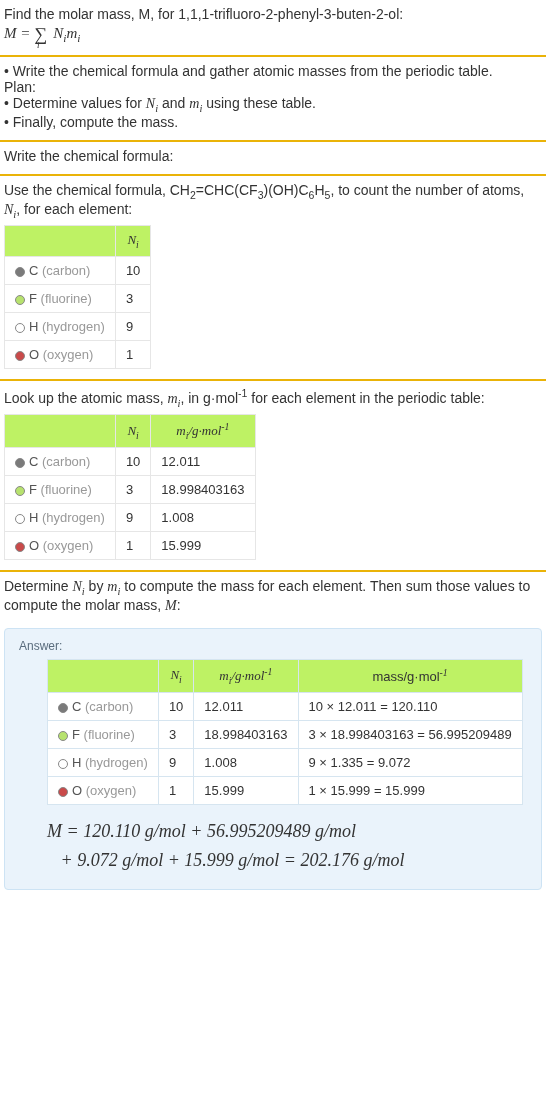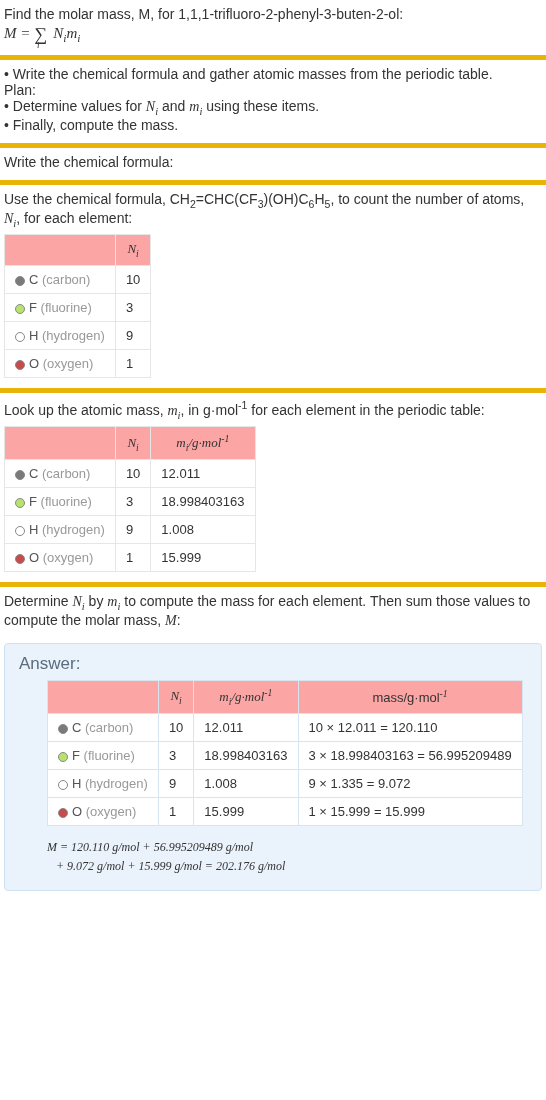--- a/index.html
+++ b/index.html
@@ -7,21 +7,21 @@
     margin: 0;
     padding: 0;
     font-family: Arial, Helvetica, sans-serif;
     font-size: 14px;
     color: #333;
     background: #fff;
     width: 546px;
   }
   .section {
     padding: 6px 4px 10px 4px;
-    border-bottom: 5px solid #eab308;
+    border-bottom: 2px solid #eab308;
   }
   .section.no-border { border-bottom: none; }
   .formula-line {
     font-style: italic;
     font-family: Georgia, serif;
     font-size: 15px;
     margin-top: 2px;
   }
   .sigma {
     font-size: 18px;
@@ -47,48 +47,48 @@
     border: 1px solid #e6e6e6;
     padding: 6px 10px;
     text-align: left;
     font-size: 13px;
   }
   th {
     font-weight: normal;
     font-style: italic;
     font-family: Georgia, serif;
     text-align: center;
-    background: #fca5a5;
+    background: #bef264;
   }
   td.num { text-align: left; }
   .swatch {
     display: inline-block;
     width: 10px;
     height: 10px;
     border-radius: 50%;
     border: 1px solid #888;
     margin-right: 4px;
     vertical-align: middle;
   }
   .el-label { color: #999; }
   .el-sym { color: #555; }
   .answer-box {
     background: #eaf3fb;
     border: 1px solid #cde3f4;
     border-radius: 4px;
     padding: 10px 14px 14px 14px;
     margin: 4px;
   }
-  .answer-title { color: #5a6c7d; font-size: 17px; margin-bottom: 6px; }
+  .answer-title { color: #5a6c7d; font-size: 12px; margin-bottom: 6px; }
   .answer-box table { background: #fff; }
   .answer-box th, .answer-box td { border: 1px solid #d6e5f0; }
   .answer-result {
     font-style: italic;
     font-family: Georgia, serif;
-    font-size: 12px;
+    font-size: 18px;
     margin-top: 12px;
     padding-left: 28px;
     line-height: 1.6;
   }
   .chem { font-family: Arial, sans-serif; }
 </style>
 </head>
 <body>
 
 <div class="section">
@@ -97,21 +97,21 @@
   </div>
   <div class="formula-line">
     M = <span class="sigma">∑</span><span class="sigma-sub">i</span> N<sub>i</sub>m<sub>i</sub>
   </div>
 </div>
 
 <div class="section">
   <div>• Write the chemical formula and gather atomic masses from the periodic table.</div>
   <div>Plan:</div>
   <div>
-    <span>• Determine values for </span><span class="ital">N<sub>i</sub></span><span> and </span><span class="ital">m<sub>i</sub></span><span> using these items.</span>
+    <span>• Determine values for </span><span class="ital">N<sub>i</sub></span><span> and </span><span class="ital">m<sub>i</sub></span><span> using these table.</span>
   </div>
   <div>• Finally, compute the mass.</div>
 </div>
 
 <div class="section">
   <div>Write the chemical formula:</div>
 </div>
 
 <div class="section">
   <div>

